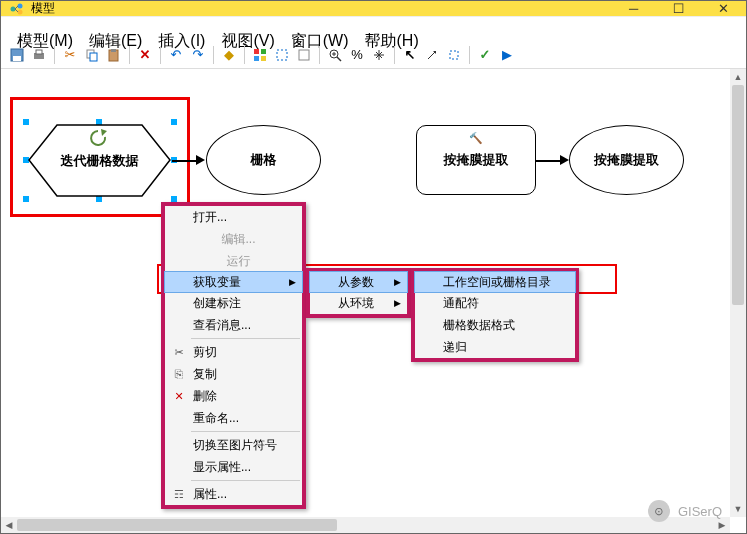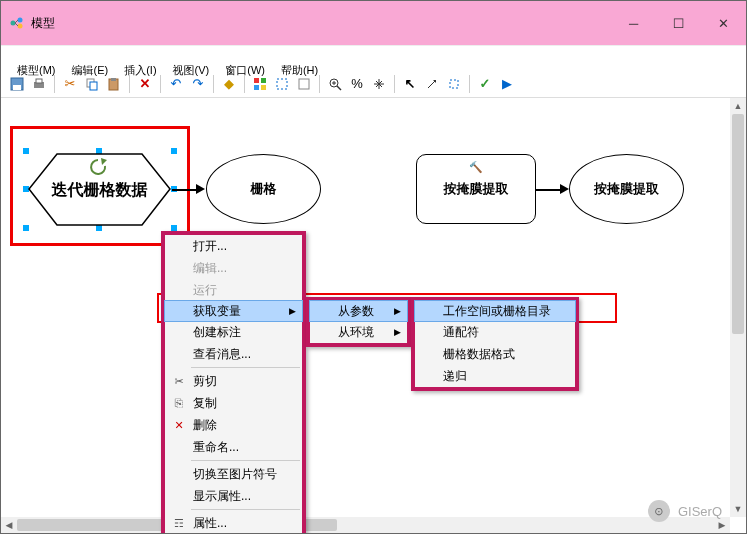--- a/index.html
+++ b/index.html
@@ -1,48 +1,48 @@
 <!DOCTYPE html>
 <html><head>
 <meta charset="utf-8">
 <style>
 * { box-sizing: border-box; margin: 0; padding: 0; }
 body { font-family: "Microsoft YaHei", SimSun, Arial, sans-serif; font-size: 12px; background: #fff; width: 747px; height: 534px; position: relative; overflow: hidden; }
 .window { width: 747px; height: 534px; border: 1px solid #666; background: #fff; display: flex; flex-direction: column; }
-.titlebar { height: 45px; background: #f9a8d4; display: flex; align-items: center; padding-left: 8px; border-bottom: 1px solid #eee; }
+.titlebar { height: 16px; background: #fde047; display: flex; align-items: center; padding-left: 8px; border-bottom: 1px solid #eee; }
 .titlebar .icon { width: 16px; height: 16px; margin-right: 6px; }
 .titlebar .title { flex: 1; font-size: 12px; }
 .titlebar .winbtns { display: flex; }
 .titlebar .winbtn { width: 45px; height: 29px; display: flex; align-items: center; justify-content: center; font-size: 13px; color: #333; }
 .menubar { height: 24px; display: flex; align-items: center; padding-left: 10px; gap: 4px; }
-.menubar .menuitem { padding: 6px 6px; font-size: 11px; margin-top: 24px; }
+.menubar .menuitem { padding: 6px 6px; font-size: 16px; margin-top: 24px; }
 .toolbar { height: 28px; display: flex; align-items: center; padding-left: 6px; gap: 2px; border-bottom: 1px solid #ddd; }
 .toolbar .tbtn { width: 20px; height: 20px; display: flex; align-items: center; justify-content: center; font-size: 13px; }
 .toolbar .sep { width: 1px; height: 18px; background: #ccc; margin: 0 3px; }
 .canvas-wrap { flex: 1; position: relative; background: #fff; overflow: hidden; }
 .scrollbar-v { position: absolute; right: 0; top: 0; bottom: 16px; width: 16px; background: #f0f0f0; }
 .scrollbar-v .thumb { position: absolute; top: 16px; left: 2px; right: 2px; height: 220px; background: #ccc; border-radius: 2px; }
 .scrollbar-h { position: absolute; left: 0; right: 16px; bottom: 0; height: 16px; background: #f0f0f0; }
 .scrollbar-h .thumb { position: absolute; left: 16px; top: 2px; bottom: 2px; width: 320px; background: #ccc; border-radius: 2px; }
 .scrollbar-v .arrow, .scrollbar-h .arrow { position: absolute; width: 16px; height: 16px; display: flex; align-items: center; justify-content: center; font-size: 9px; color: #666; }
 .canvas { position: absolute; left: 0; top: 0; right: 16px; bottom: 16px; }
 .red-box1 { position: absolute; left: 9px; top: 28px; width: 180px; height: 120px; border: 3px solid #e00; }
 .red-box2 { position: absolute; left: 156px; top: 195px; width: 460px; height: 30px; border: 2px solid #e00; }
 .hexagon { position: absolute; left: 26px; top: 54px; width: 145px; height: 75px; }
 .hexagon svg { width: 100%; height: 100%; }
-.hex-label { position: absolute; left: 50%; top: 50%; transform: translate(-50%, -50%); white-space: nowrap; font-size: 16px; font-weight: bold; }
+.hex-label { position: absolute; left: 50%; top: 50%; transform: translate(-50%, -50%); white-space: nowrap; font-size: 13px; font-weight: bold; }
 .ellipse { position: absolute; border: 1.5px solid #000; border-radius: 50%; background: #fff; display: flex; align-items: center; justify-content: center; font-size: 13px; font-weight: bold; }
 .roundrect { position: absolute; border: 1.5px solid #000; border-radius: 10px; background: #fff; display: flex; align-items: center; justify-content: center; font-size: 13px; font-weight: bold; flex-direction: column; }
 .roundrect .hammer { position: absolute; top: 6px; font-size: 11px; color: #b8860b; }
 .handle { position: absolute; width: 6px; height: 6px; background: #0af; }
 .arrow-line { position: absolute; height: 1.5px; background: #000; }
 .arrow-head { position: absolute; width: 0; height: 0; border-top: 5px solid transparent; border-bottom: 5px solid transparent; border-left: 9px solid #000; }
 .ctx-menu { position: absolute; background: #f4f4f4; border: 4px solid #be185d; box-shadow: 2px 2px 4px rgba(0,0,0,0.3); z-index: 10; }
 .ctx-menu .item { height: 22px; display: flex; align-items: center; padding: 0 18px 0 28px; font-size: 12px; position: relative; }
-.ctx-menu .item.disabled { color: #999; }
+.ctx-menu .item.disabled { color: #999; justify-content: center; }
 .ctx-menu .item.highlighted { background: #b4d7fe; border: 1px solid #6aa8e8; margin: -1px; }
 .ctx-menu .item .arrow { position: absolute; right: 6px; font-size: 9px; }
 .ctx-menu .item .micon { position: absolute; left: 6px; width: 16px; text-align: center; font-size: 11px; color: #555; }
 .ctx-menu .msep { height: 1px; background: #ccc; margin: 2px 2px 2px 26px; }
 .watermark { position: absolute; right: 25px; bottom: 12px; display: flex; align-items: center; gap: 8px; color: #aaa; font-size: 13px; z-index: 20; }
 .watermark .wicon { width: 22px; height: 22px; border-radius: 50%; background: #ccc; display: flex; align-items: center; justify-content: center; font-size: 11px; color: #666; }
 </style>
 </head>
 <body>
 

